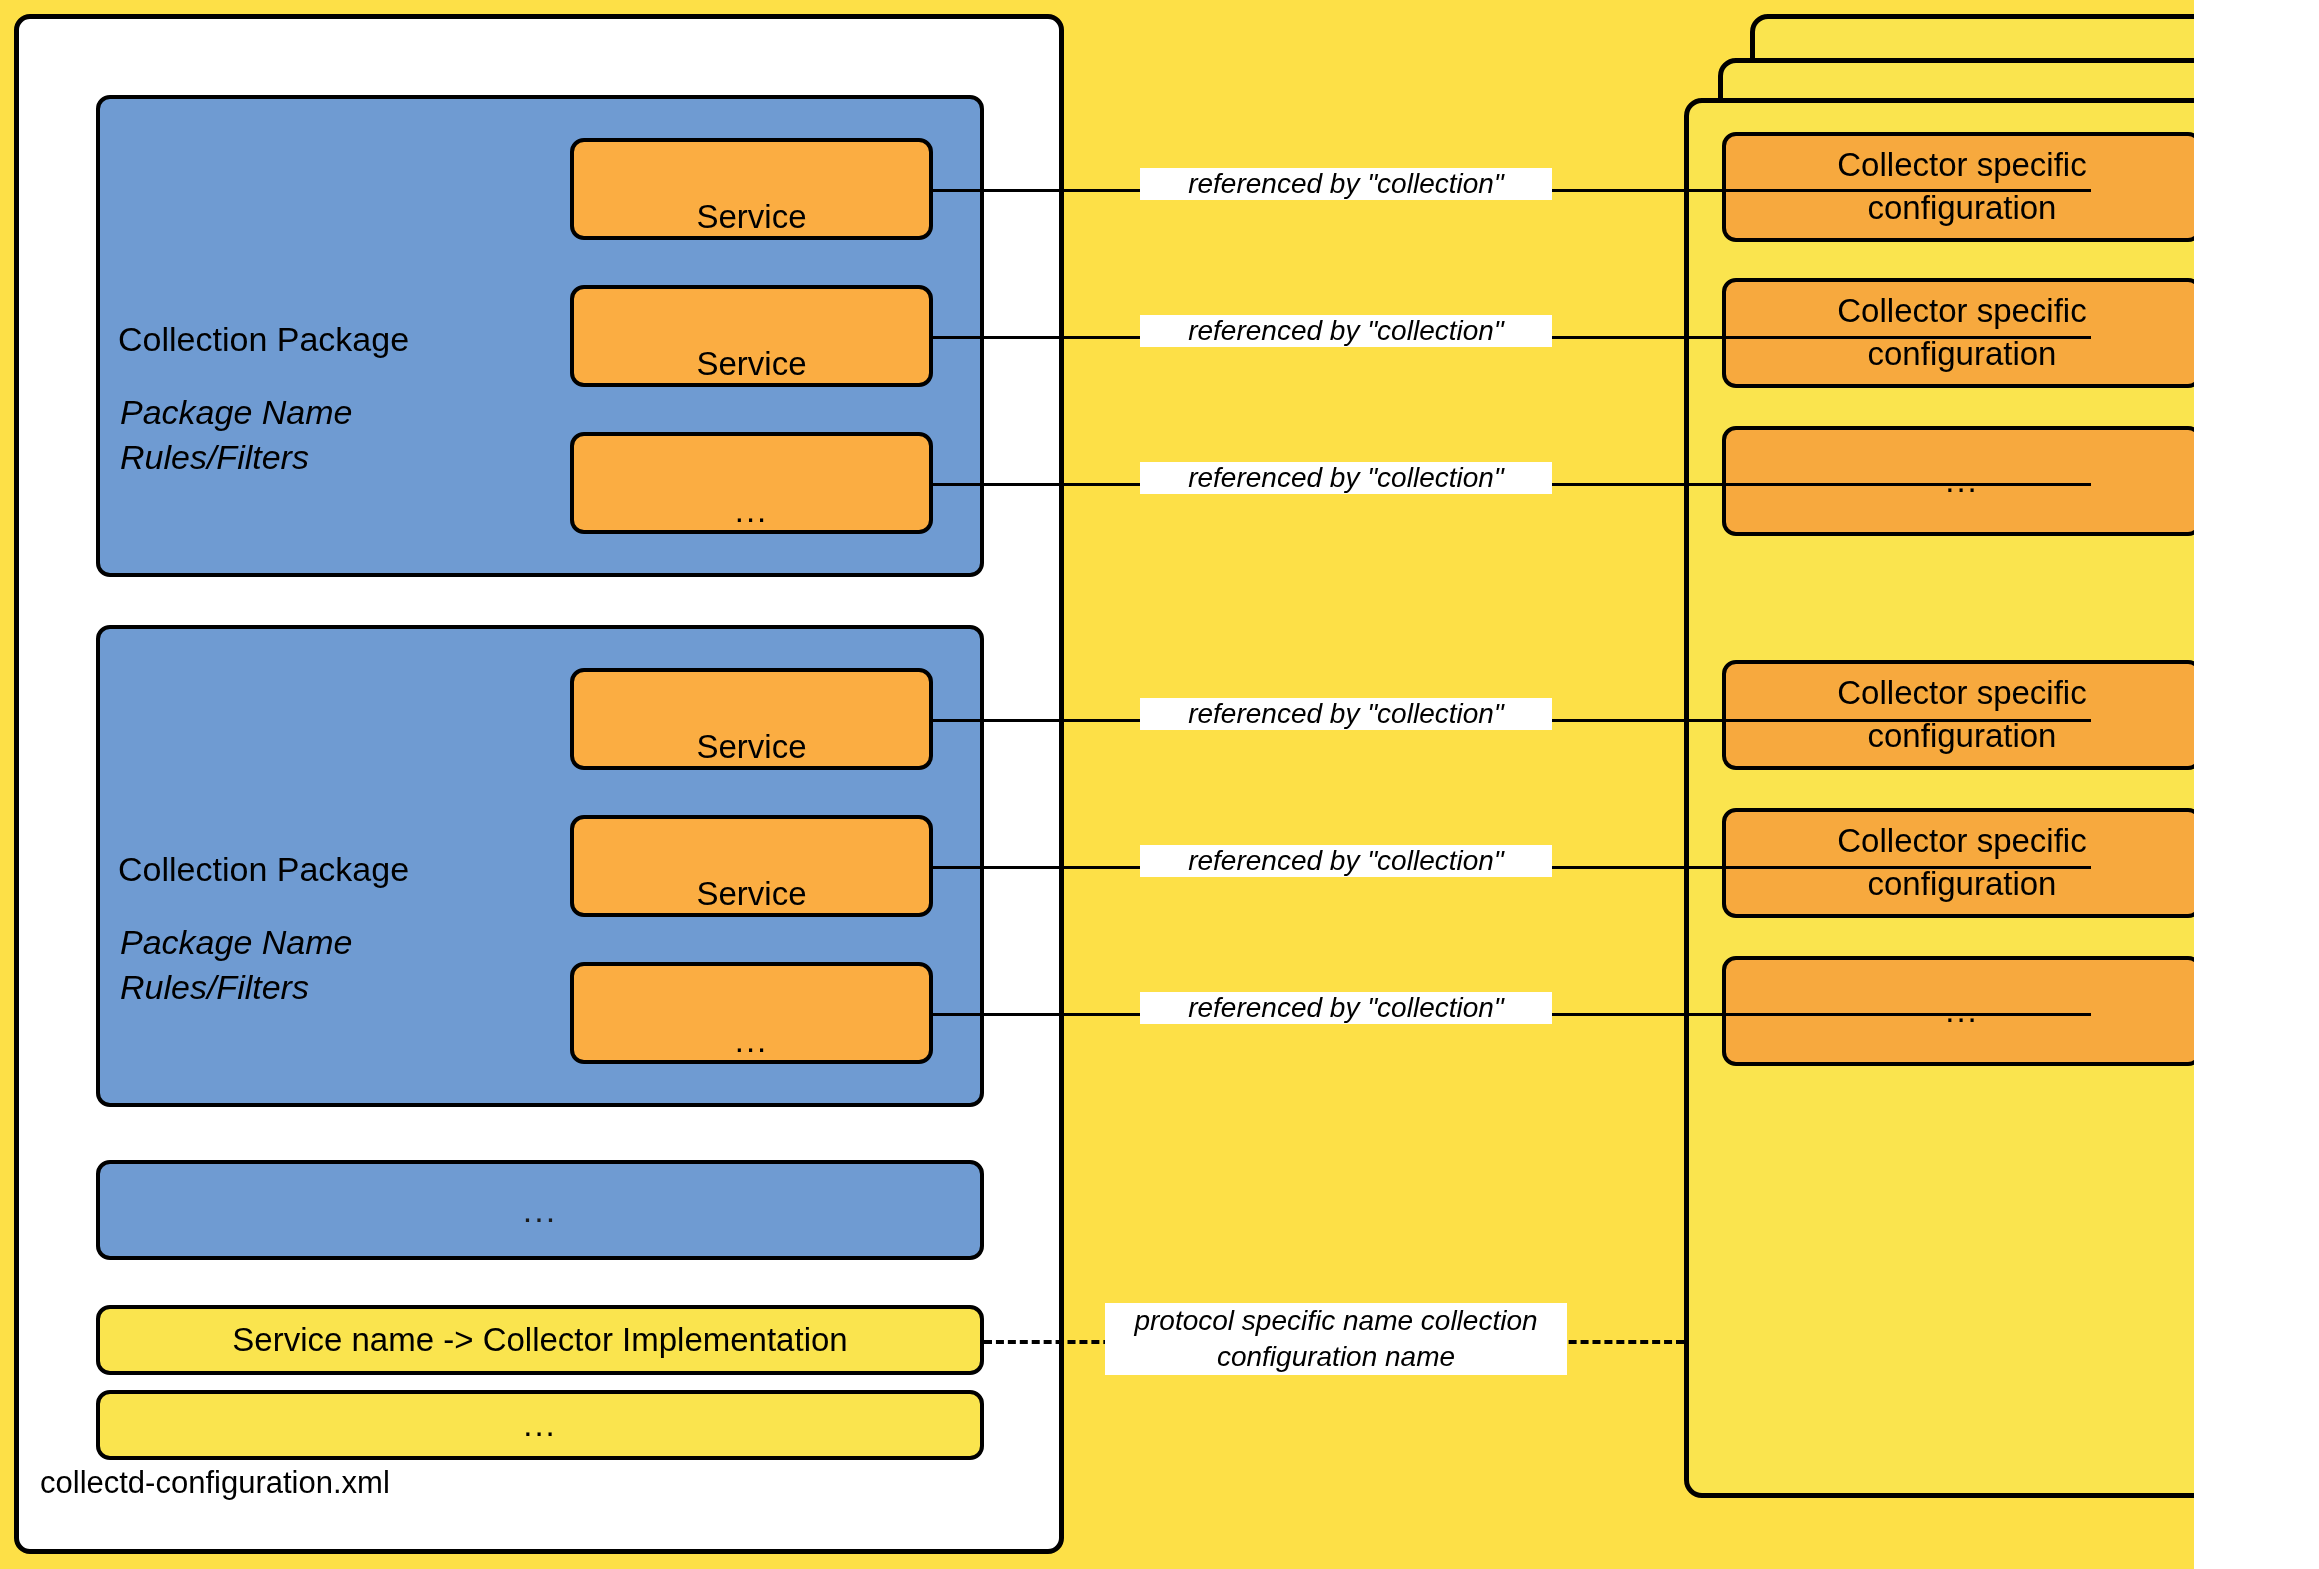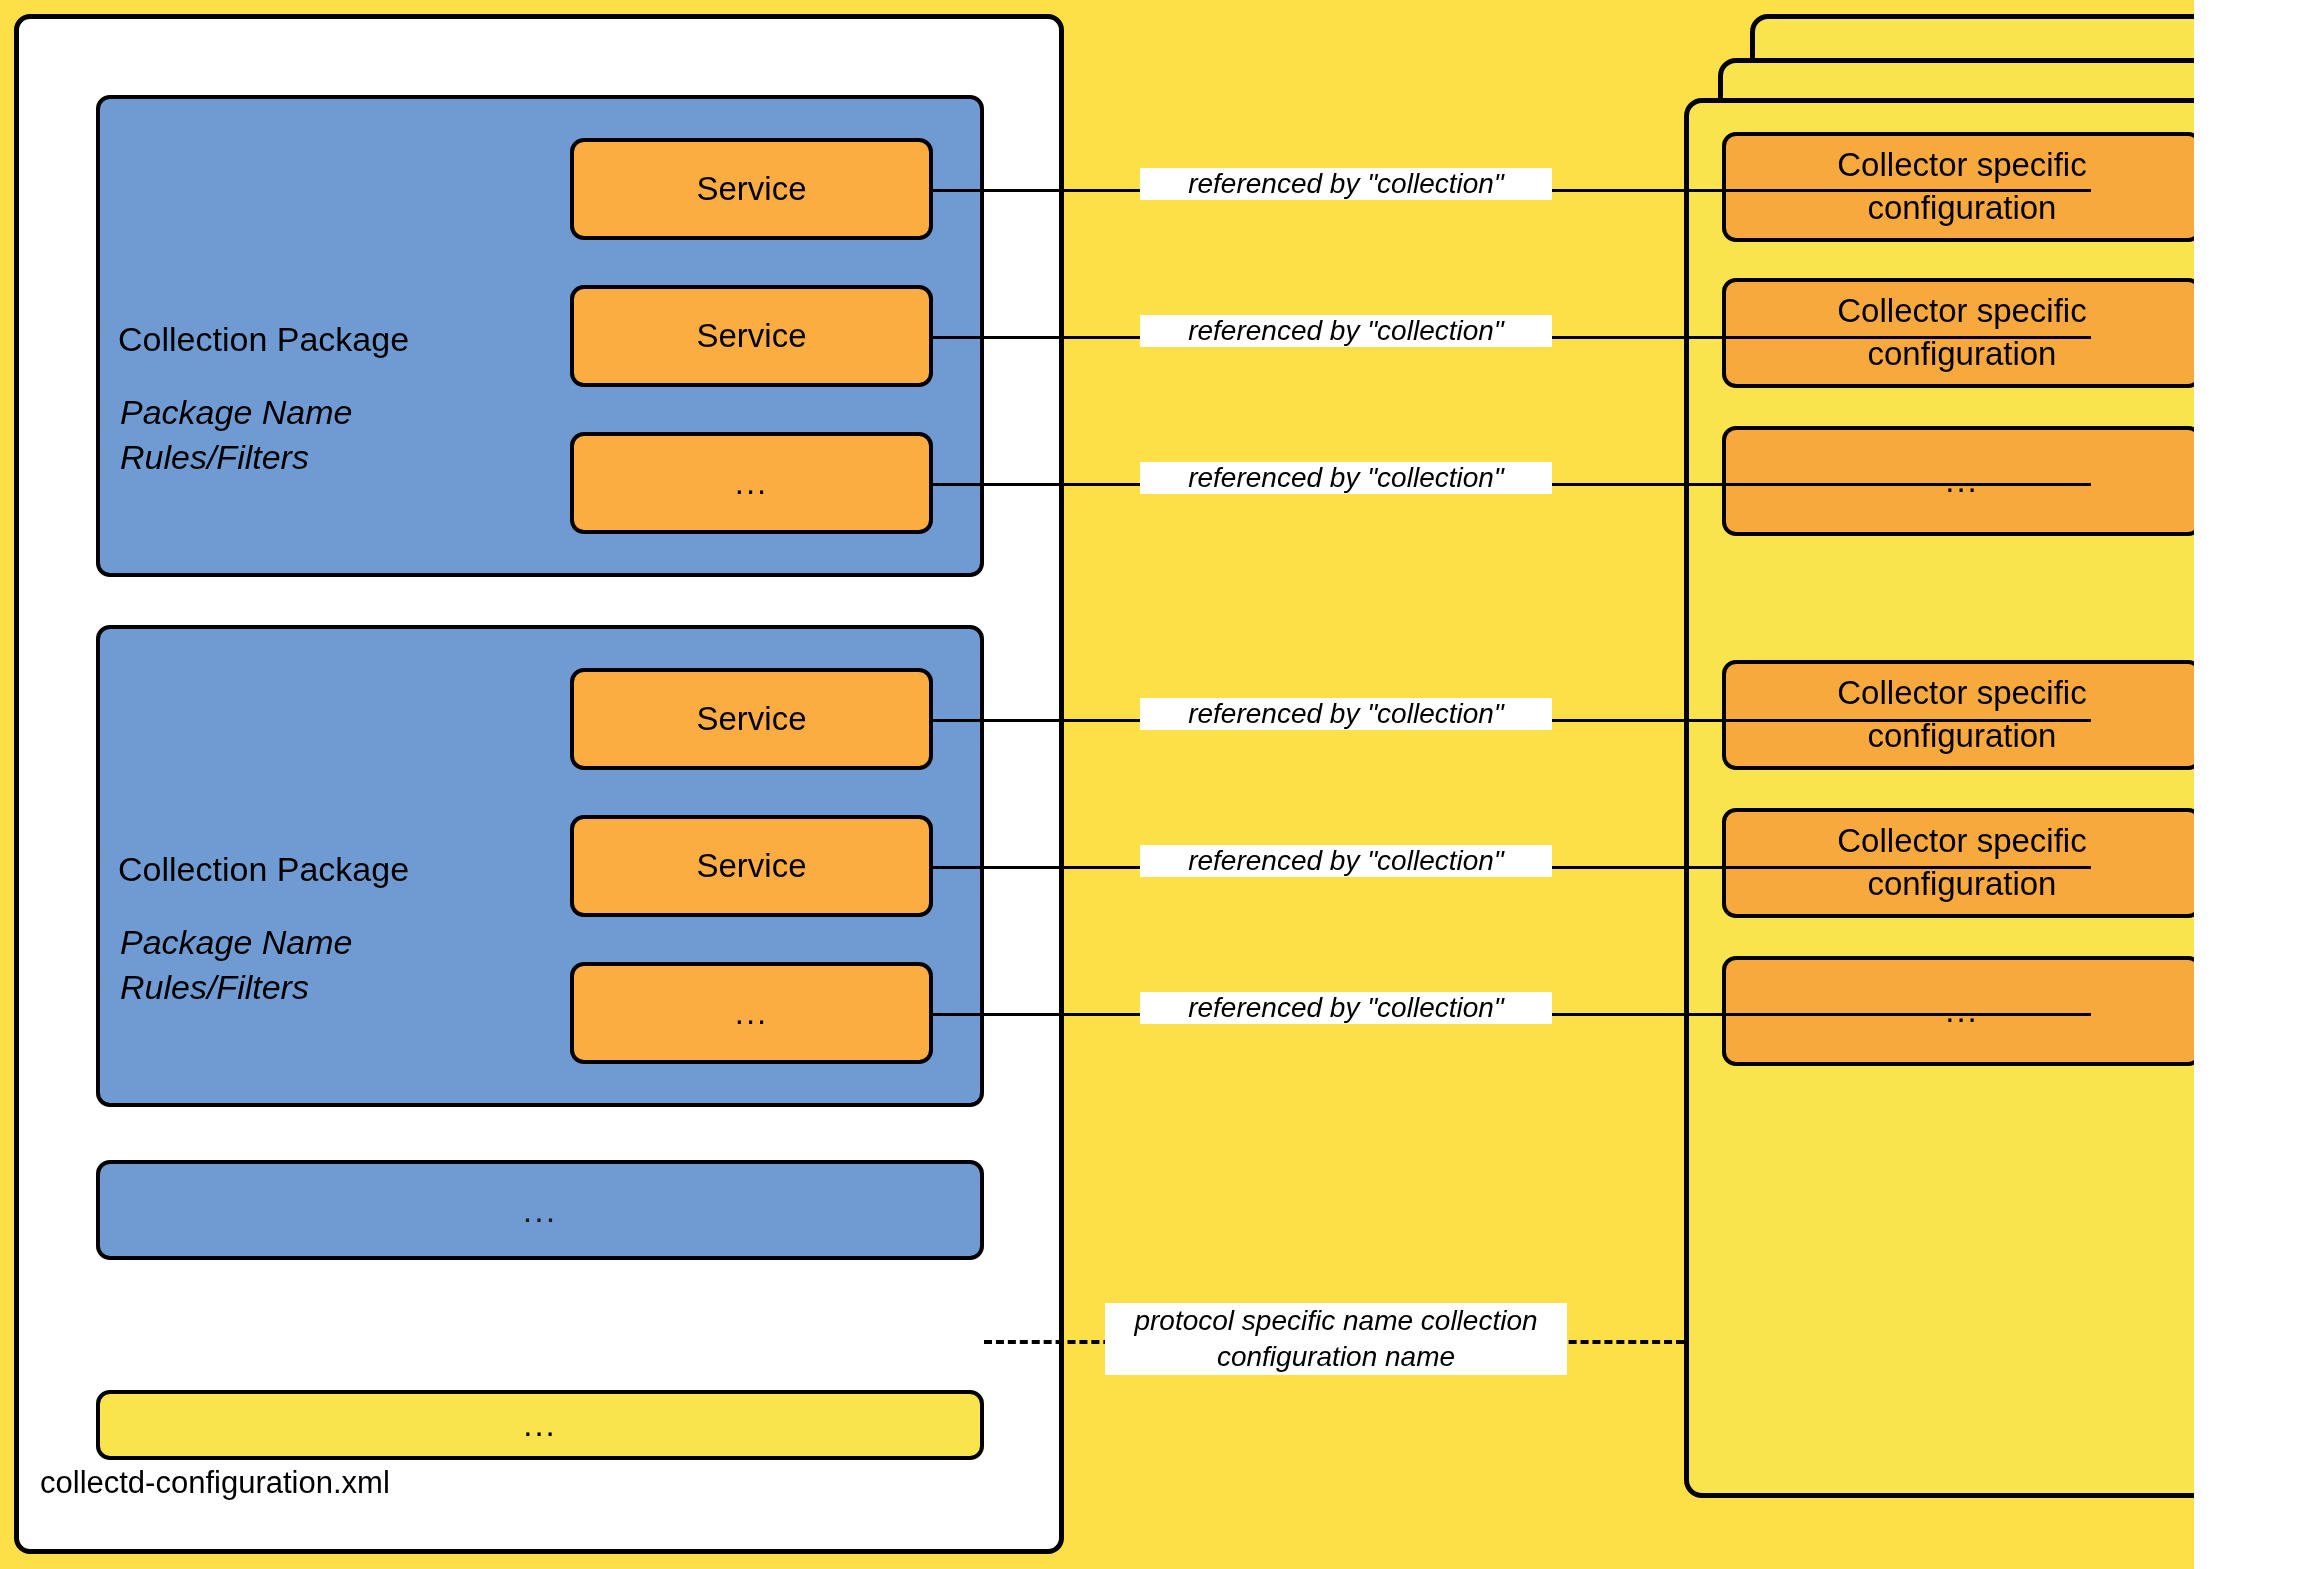--- a/index.html
+++ b/index.html
@@ -83,20 +83,21 @@
     color: #1a1a1a;
     letter-spacing: 2px;
   }
 
   
   .service {
     background: #fbad42;
     font-size: 33px;
     color: #000000;
     z-index: 5;
+    align-items: flex-end;
   }
   .service.dots { letter-spacing: 2px; }
 
   
   .ybox {
     background: #fae44e;
     font-size: 33px;
     color: #000000;
     z-index: 5;
   }
@@ -225,20 +226,23 @@
     <span>Service</span>
   </div>
   <div class="rbox service dots" style="left:570px; top:962px; width:363px; height:102px;">
     <span>...</span>
   </div>
 
   <div class="rbox pkg-ellipsis" style="left:96px; top:1160px; width:888px; height:100px;">
     <span>...</span>
   </div>
 
+  <div class="rbox ybox" style="left:96px; top:1305px; width:888px; height:70px;">
+    <span>Service name -&gt; Collector Implementation</span>
+  </div>
   <div class="rbox ybox dots" style="left:96px; top:1390px; width:888px; height:70px;">
     <span>...</span>
   </div>
 
   <div class="hline" style="left:931px; top:189px; width:1160px;"></div>
   <div class="conn-label" style="left:1140px; top:168px; width:400px;">referenced by "collection"</div>
 
   <div class="hline" style="left:931px; top:336px; width:1160px;"></div>
   <div class="conn-label" style="left:1140px; top:315px; width:400px;">referenced by "collection"</div>
 

